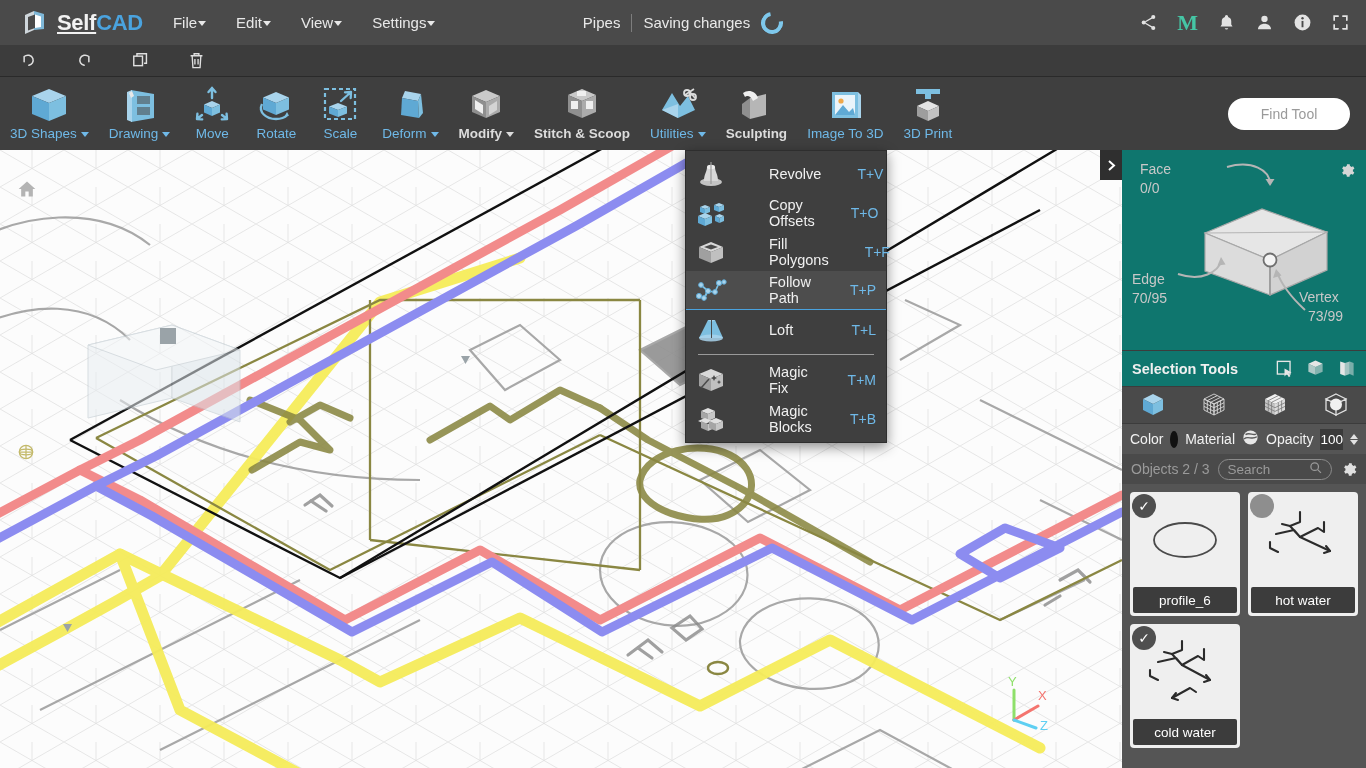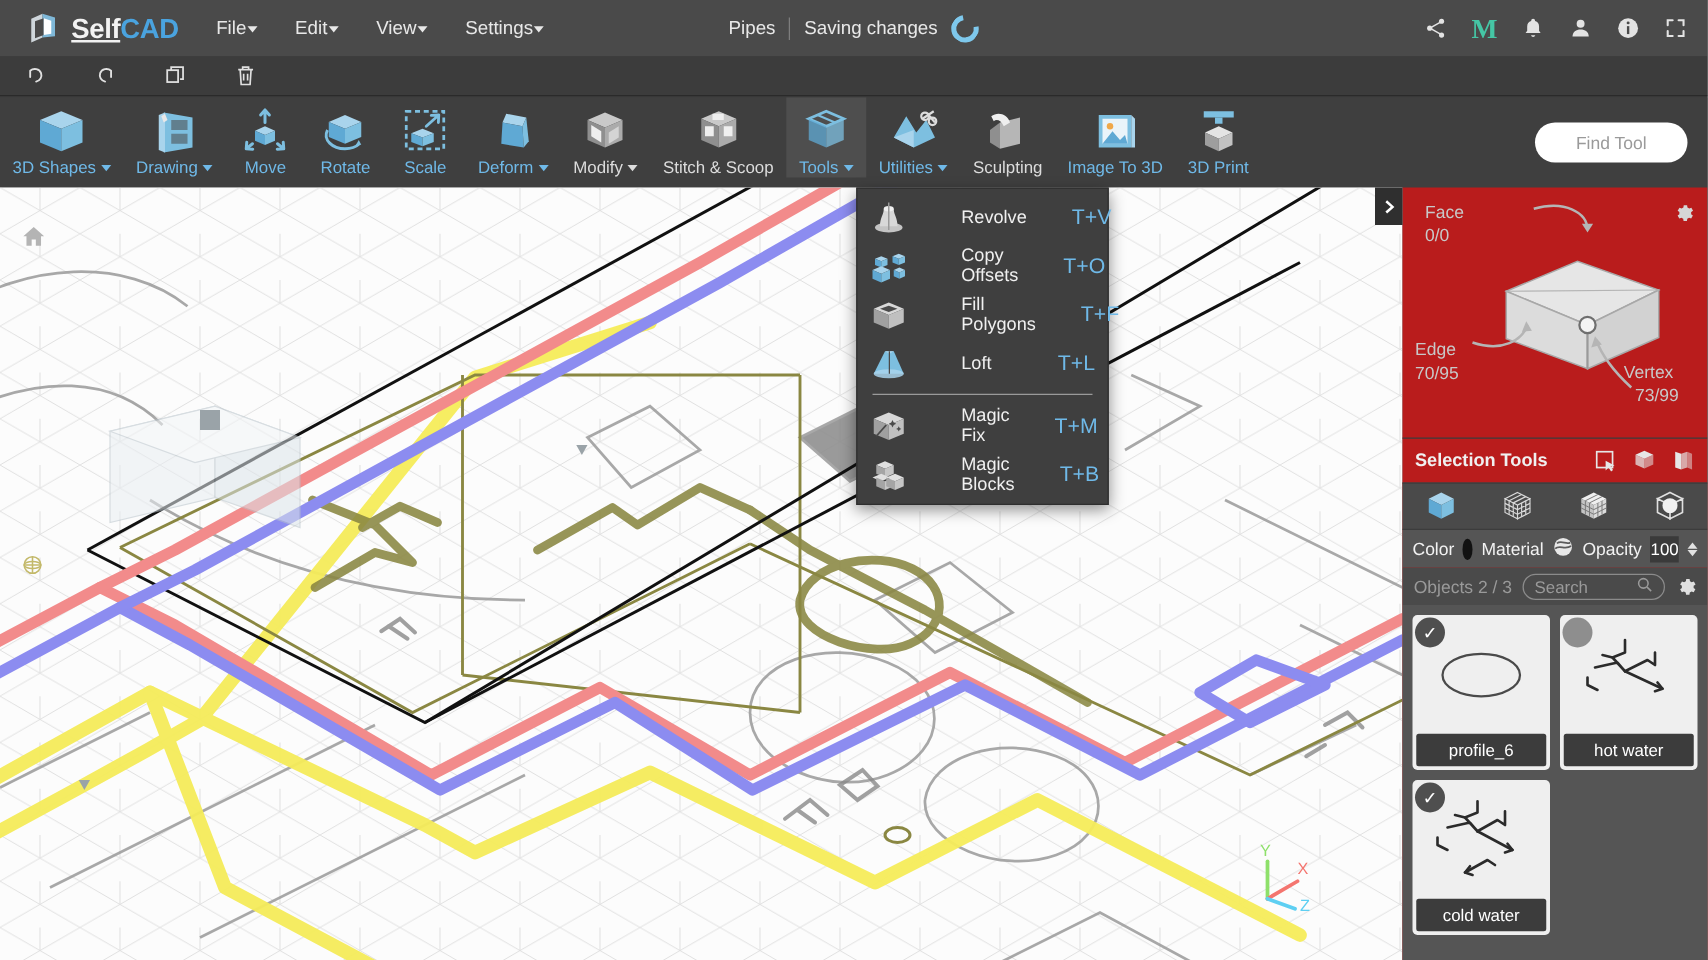--- a/index.html
+++ b/index.html
@@ -74,21 +74,21 @@
     height: 64px; display: flex; flex-direction: column; align-items: center;
     justify-content: flex-start; padding: 6px 10px 0; cursor: pointer;
     min-width: 64px; position: relative;
   }
   .tool.active { background: #4e4e4e; }
   .tool-ico { height: 42px; display: flex; align-items: center; justify-content: center; }
   .tool-lbl {
     font-size: 13.5px; color: #6fb9e8; display: flex; align-items: center; gap: 4px;
     white-space: nowrap;
   }
-  .tool.gray .tool-lbl { color: #dcdcdc; }
+  .tool.gray .tool-lbl { color: #dcdcdc; font-weight: bold; }
   .find-tool {
     position: absolute; right: 16px; top: 20px;
     width: 122px; height: 32px; border-radius: 16px; background: #fff;
     display: flex; align-items: center; justify-content: center;
     color: #9a9a9a; font-size: 14px; cursor: text;
   }
 
   
   .dropdown {
     position: absolute; left: 685px; top: 150px; width: 202px;
@@ -96,35 +96,35 @@
     box-shadow: 0 4px 12px rgba(0,0,0,0.45); z-index: 40;
     padding: 3px 0 4px;
   }
   .dd-item {
     height: 39px; display: flex; align-items: center; cursor: pointer;
     padding: 0 10px 0 8px; position: relative; gap: 36px;
   }
   .dd-item.sel { background: #4d4d4d; border-bottom: 1px solid #4aa3df; }
   .dd-ico { width: 34px; height: 30px; display: flex; align-items: center; justify-content: center; flex: 0 0 34px; }
   .dd-lbl { color: #f0f0f0; font-size: 14.5px; flex: 1; margin-left: 5px; }
-  .dd-key { color: #6fb9e8; font-size: 17px; }
+  .dd-key { color: #6fb9e8; font-size: 14px; }
   .dd-sep { height: 1px; background: #9a9a9a; margin: 5px 12px; }
 
   
   .viewport {
     position: absolute; top: 150px; left: 0; width: 1122px; height: 618px;
     background: #fbfbfb; overflow: hidden;
   }
   .vp-ico { position: absolute; color: #b4b4b4; z-index: 5; cursor: pointer; }
   .axis-gizmo { position: absolute; right: 56px; bottom: 30px; z-index: 6; }
 
   
   .rpanel {
     position: absolute; top: 150px; right: 0; width: 244px; height: 618px;
-    background: #b91c1c;
+    background: #0f766e;
   }
   .collapse-tab {
     position: absolute; left: -22px; top: 0; width: 22px; height: 30px;
     background: #2f2f2f; color: #fff; display: flex;
     align-items: center; justify-content: center; cursor: pointer; font-size: 13px;
   }
   .gizmo-box { position: relative; height: 200px; }
   .panel-gear { position: absolute; right: 11px; top: 12px; color: #d6d6d6; cursor: pointer; }
   .sel-tools-row {
     height: 36px; display: flex; align-items: center; padding: 0 10px;
@@ -396,34 +396,20 @@
             <path d="M8 11 L22 17 L22 34 L8 28 Z" fill="#8f8f8f"></path>
             <path d="M36 11 L22 17 L22 34 L36 28 Z" fill="#ababab"></path>
             <rect x="11" y="17" width="7" height="8" fill="#efefef"></rect>
             <rect x="26" y="17" width="7" height="8" fill="#efefef"></rect>
             <rect x="17" y="7" width="9" height="5" fill="#efefef"></rect>
           </svg>
       </span>
       <span class="tool-lbl">Stitch &amp; Scoop</span>
     </div>
 
-    <div class="tool active">
-      <span class="tool-ico">
-        <svg width="44" height="42" viewBox="0 0 44 42">
-            <path d="M22 5 L36 11 L22 17 L8 11 Z" fill="none" stroke="#7dbfe0" stroke-width="2.2"></path>
-            <path d="M8 11 L8 28 L22 34 L22 17 Z" fill="#5fa9d4" opacity="0.75"></path>
-            <path d="M36 11 L36 28 L22 34 L22 17 Z" fill="#7dbfe0" opacity="0.75"></path>
-            <path d="M15 8 L29 14" stroke="#7dbfe0" stroke-width="1.6"></path>
-          </svg>
-      </span>
-      <span class="tool-lbl">
-          <span>Tools</span>
-          <i class="caret"></i>
-        </span>
-    </div>
 
     <div class="tool">
       <span class="tool-ico">
         <svg width="44" height="42" viewBox="0 0 44 42">
             <path d="M6 26 L16 9 L24 22 L32 12 L39 26 L22 34 Z" fill="#7dbfe0"></path>
             <path d="M6 26 L22 34 L22 20 Z" fill="#a9d4ec"></path>
             <circle cx="31" cy="9" r="3" fill="none" stroke="#dcdcdc" stroke-width="1.8"></circle>
             <circle cx="37" cy="13" r="3" fill="none" stroke="#dcdcdc" stroke-width="1.8"></circle>
             <path d="M29 11 L38 5 M33 7 L39 14" stroke="#dcdcdc" stroke-width="1.8"></path>
           </svg>
@@ -632,20 +618,37 @@
             <path d="M15 4 L27 9 L15 14 L3 9 Z" fill="#d8d8d8"></path>
             <path d="M3 9 L15 14 L15 25 L3 20 Z" fill="#a0a0a0"></path>
             <path d="M27 9 L15 14 L15 25 L27 20 Z" fill="#c0c0c0"></path>
             <path d="M15 6.5 L22 9 L15 11.5 L8 9 Z" fill="#4a4a4a"></path>
           </svg>
       </span>
       <span class="dd-lbl">Fill Polygons</span>
       <span class="dd-key">T+F</span>
     </div>
 
+    <div class="dd-item sel">
+      <span class="dd-ico">
+        <svg width="32" height="28" viewBox="0 0 32 28">
+            <path d="M4 20 L9 22 L13 15 L20 16 L24 7 L29 6" stroke="#7dbfe0" stroke-width="1.7" fill="none"></path>
+            <path d="M6 9 L13 15 M13 15 L9 22" stroke="#7dbfe0" stroke-width="1.7" fill="none"></path>
+            <circle cx="4" cy="20" r="2.6" fill="#a9d4ec" stroke="#5fa9d4"></circle>
+            <circle cx="9" cy="22" r="2.4" fill="#a9d4ec" stroke="#5fa9d4"></circle>
+            <circle cx="13" cy="15" r="2.6" fill="#a9d4ec" stroke="#5fa9d4"></circle>
+            <circle cx="20" cy="16" r="2.4" fill="#a9d4ec" stroke="#5fa9d4"></circle>
+            <circle cx="24" cy="7" r="2.6" fill="#a9d4ec" stroke="#5fa9d4"></circle>
+            <circle cx="29" cy="6" r="2.2" fill="#a9d4ec" stroke="#5fa9d4"></circle>
+            <circle cx="6" cy="9" r="2.4" fill="#a9d4ec" stroke="#5fa9d4"></circle>
+          </svg>
+      </span>
+      <span class="dd-lbl">Follow Path</span>
+      <span class="dd-key">T+P</span>
+    </div>
 
     <div class="dd-item">
       <span class="dd-ico">
         <svg width="30" height="28" viewBox="0 0 30 28">
             <path d="M12 4 L19 4 L27 22 L3 22 Z" fill="#7dbfe0"></path>
             <path d="M12 4 L19 4 L15.5 6 Z" fill="#a9d4ec"></path>
             <ellipse cx="15" cy="22" rx="12" ry="3.6" fill="#a9d4ec" opacity="0.85"></ellipse>
             <path d="M15.5 4 v18" stroke="#4a4a4a" stroke-width="1"></path>
           </svg>
       </span>

